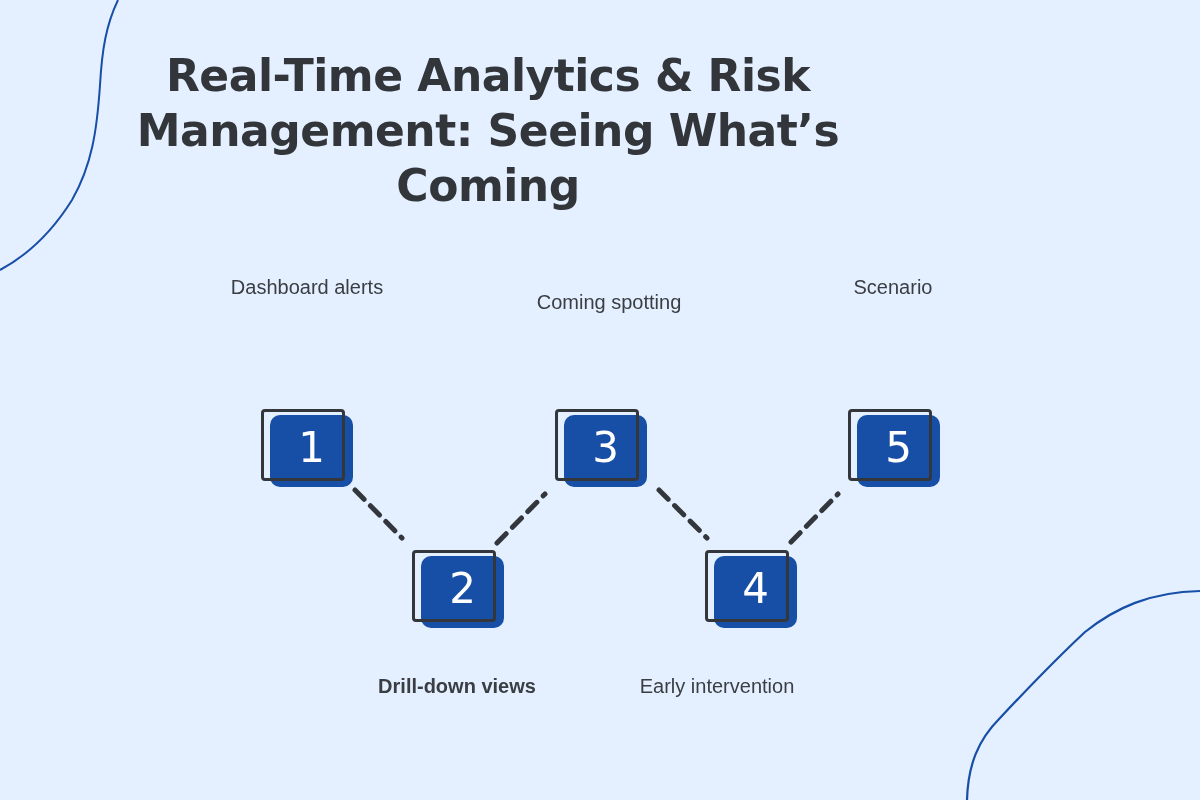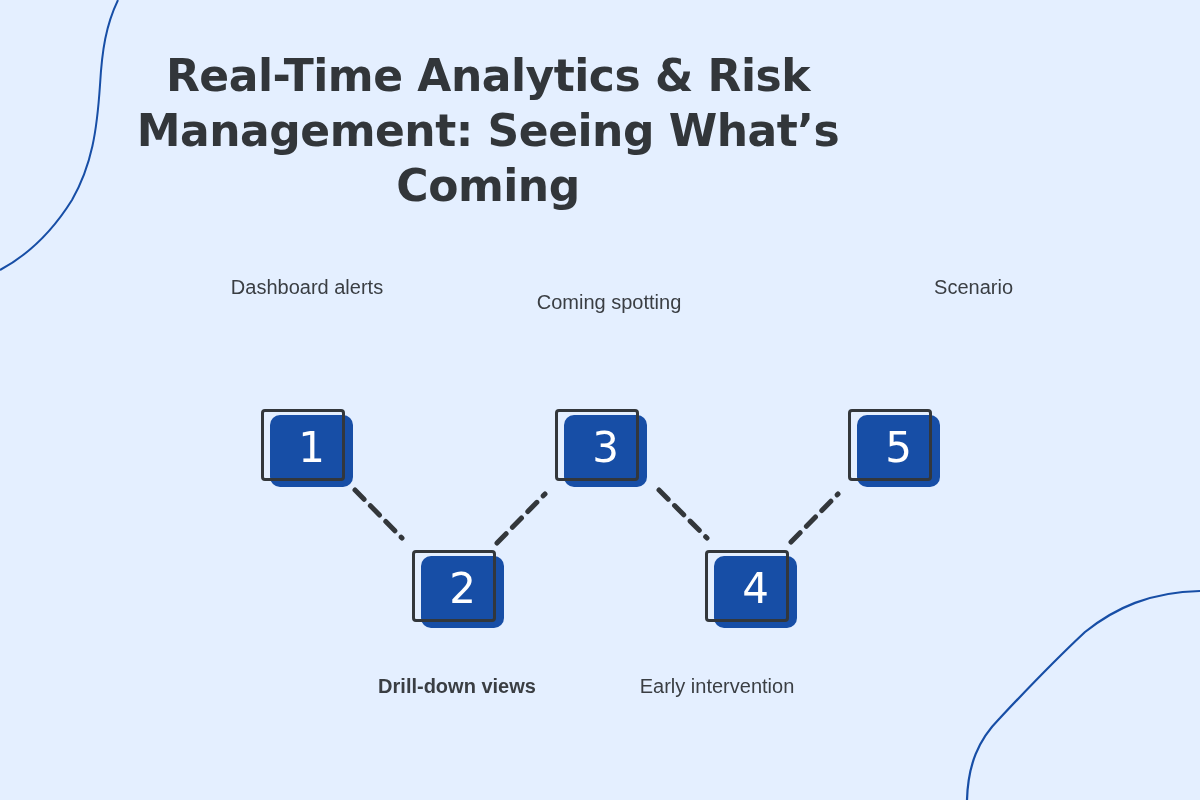--- a/index.html
+++ b/index.html
@@ -42,21 +42,21 @@
 </div>
 <div class="label" style="left:337px; top:671px;font-weight:bold;">
   <div>Drill-down views</div>
 </div>
 <div class="label" style="left:489px; top:287px;">
   <div>Coming spotting</div>
 </div>
 <div class="label" style="left:597px; top:671px;">
   <div>Early intervention</div>
 </div>
-<div class="label" style="left:773px; top:272px;text-align:right;">
+<div class="label" style="left:773px; top:272px;">
   <div>Scenario</div>
 </div>
 
 <div class="step" style="left:261px; top:409px;">
   <div class="fill"></div>
   <div class="outline"></div>
   <div class="num">1</div>
 </div>
 <div class="step" style="left:412px; top:550px;">
   <div class="fill"></div>

